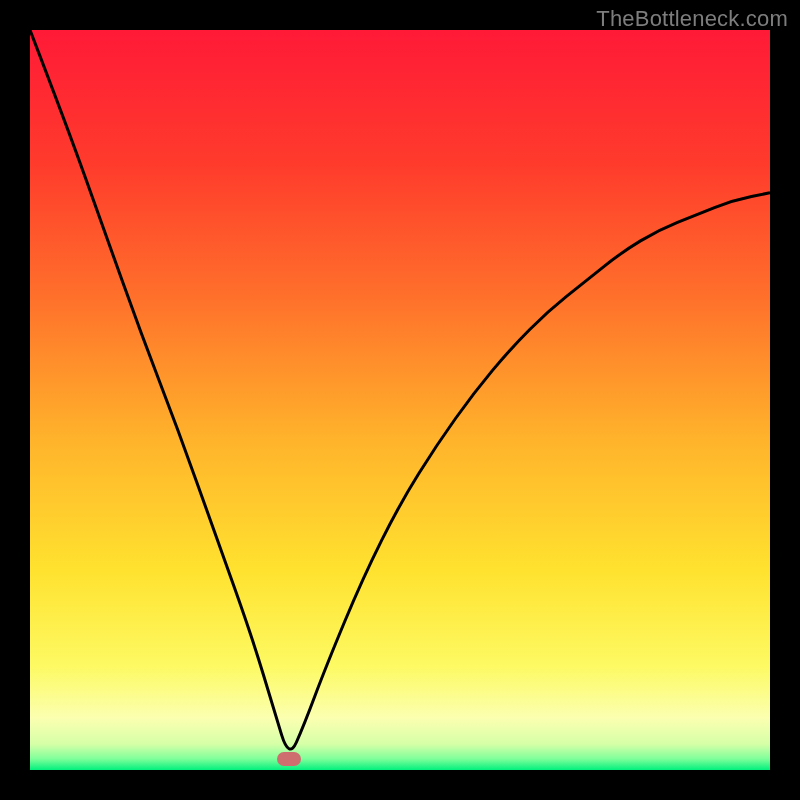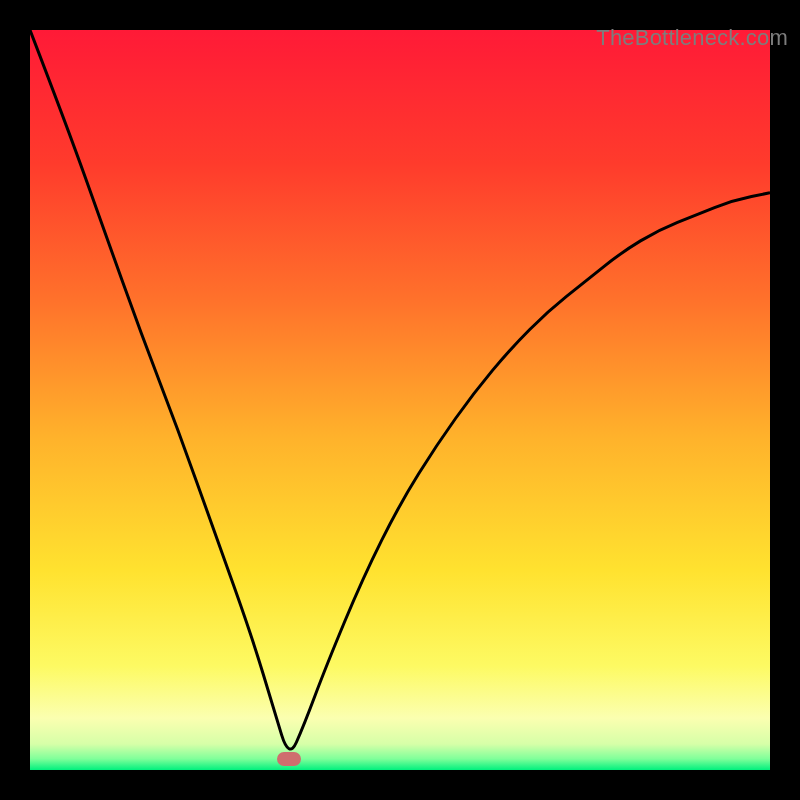--- a/index.html
+++ b/index.html
@@ -36,21 +36,20 @@
     transform: translate(-50%, -50%);
   }
   .watermark {
     position: absolute;
     top: 6px;
     right: 12px;
     color: #7d7d7d;
     font-size: 22px;
     letter-spacing: 0.2px;
     user-select: none;
-    margin-top: 19px;
   }
   svg.curve {
     position: absolute;
     inset: 0;
   }
   .curve path {
     fill: none;
     stroke: #000;
     stroke-width: 3;
   }

